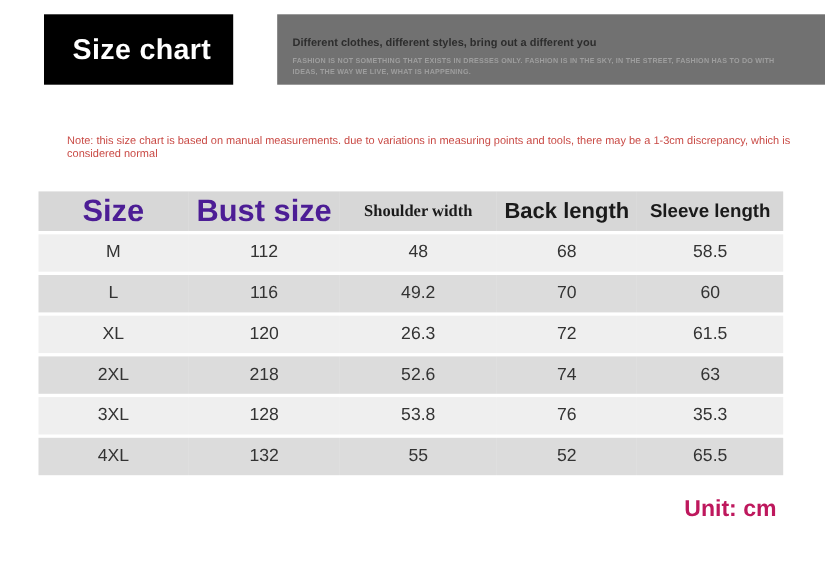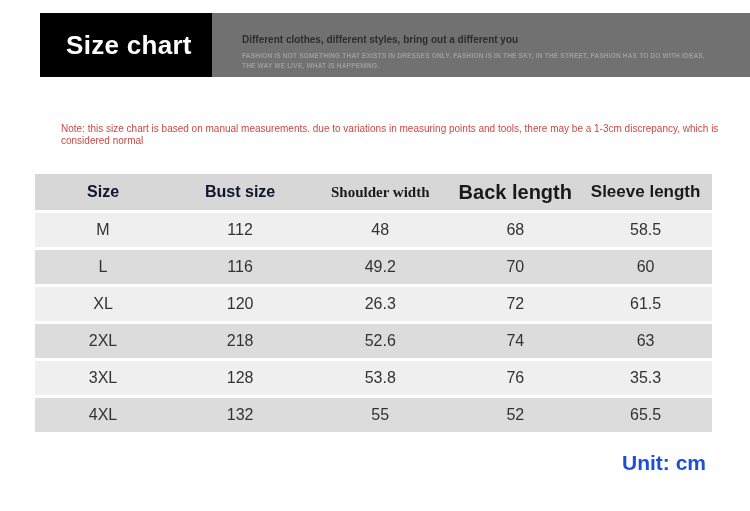--- a/index.html
+++ b/index.html
@@ -14,52 +14,52 @@
 
   
   .banner { display: flex; margin-top: 13px; height: 64px; }
   .brand-box {
     width: 172px; background: #000000; color: #ffffff;
     display: flex; align-items: center; padding-left: 26px;
     flex-shrink: 0;
     margin-left: 40px;
   }
   .brand-title { font-size: 26px; font-weight: bold; letter-spacing: 0.3px; }
-  .tagline-box { flex: 1; background: #717171; padding: 21px 30px 0 30px; }
+  .tagline-box { flex: 1; background: #717171; padding: 21px 30px 0 14px; margin-left: 40px; }
   .tagline-main { color: #2d2d2d; font-size: 10px; font-weight: bold; line-height: 12px; }
   .tagline-sub {
     color: #9e9e9e; font-size: 6.5px; font-weight: bold;
     max-width: 492px; margin-top: 5px; line-height: 9.5px;
     letter-spacing: 0.2px;
   }
 
   
   .note { margin: 46px 20px 0 61px; color: #c94a45; font-size: 10px; line-height: 12px; }
 
   
   .size-table-wrap { margin: 24px 0 0 35px; width: 677px; }
   table.size-table { width: 100%; border-collapse: separate; border-spacing: 0 3px; }
   .size-table th {
     background: #d7d7d7; height: 36px;
     font-weight: bold; text-align: center; vertical-align: middle;
     padding: 0;
   }
-  th.col-size, th.col-bust { color: #0f172a; font-size: 16px; }
+  th.col-size, th.col-bust { color: #4c1d95; font-size: 28px; }
   th.col-shoulder { color: #1a1a1a; font-size: 15px; font-family: Liberation Serif, serif; }
   th.col-back { color: #1a1a1a; font-size: 20px; }
   th.col-sleeve { color: #1a1a1a; font-size: 17px; }
   .size-table td {
     height: 34px; text-align: center; vertical-align: middle;
     font-size: 16px; color: #333333; padding: 0;
   }
   .size-table tbody tr:nth-child(odd) td { background: #efefef; }
   .size-table tbody tr:nth-child(even) td { background: #dcdcdc; }
 
   
-  .unit { text-align: right; margin: 16px 44px 0 0; font-size: 21px; font-weight: bold; color: #1d4ed8; }
+  .unit { text-align: right; margin: 16px 44px 0 0; font-size: 21px; font-weight: bold; color: #be185d; }
 </style>
 </head>
 <body>
 
 <div class="banner">
   <div class="brand-box">
     <span class="brand-title">Size chart</span>
   </div>
   <div class="tagline-box">
     <div class="tagline-main">Different clothes, different styles, bring out a different you</div>

